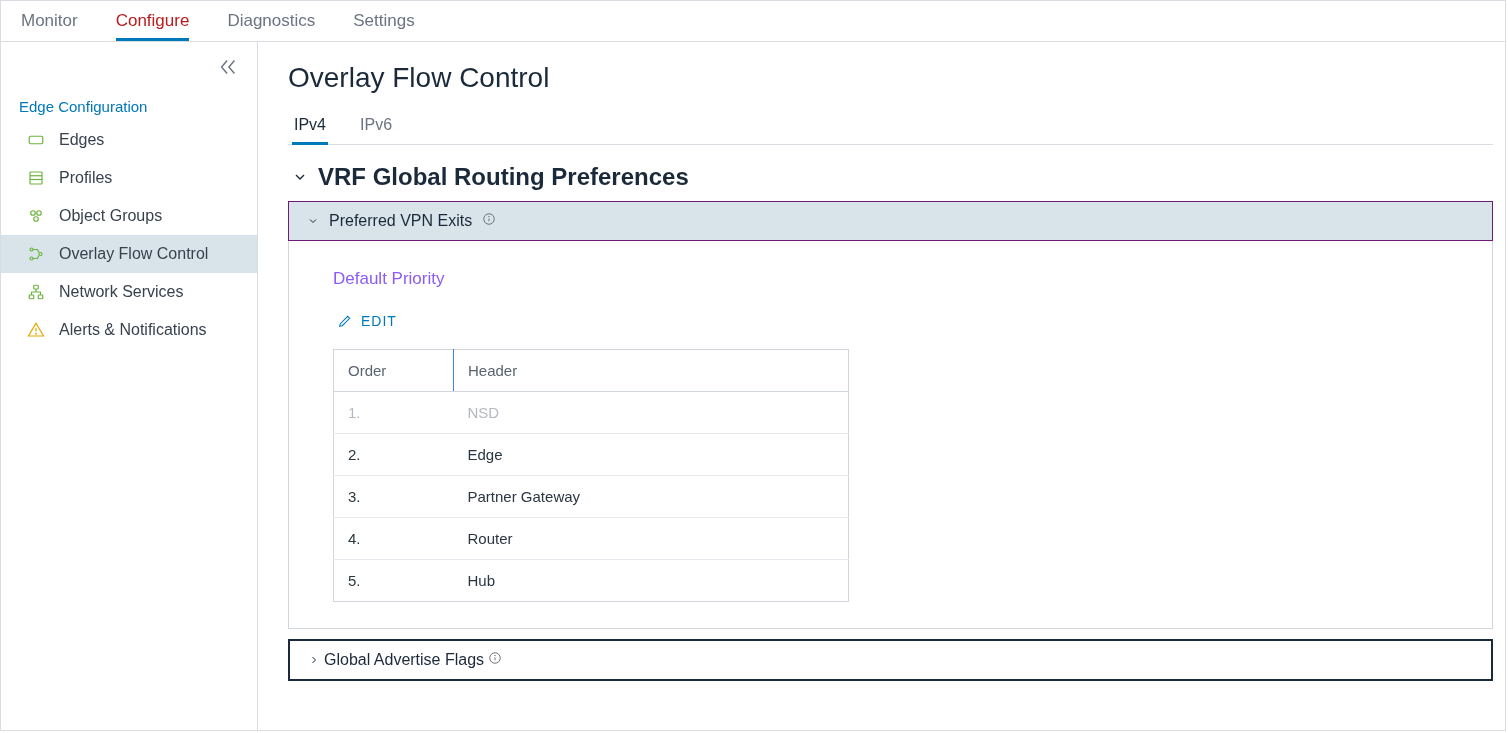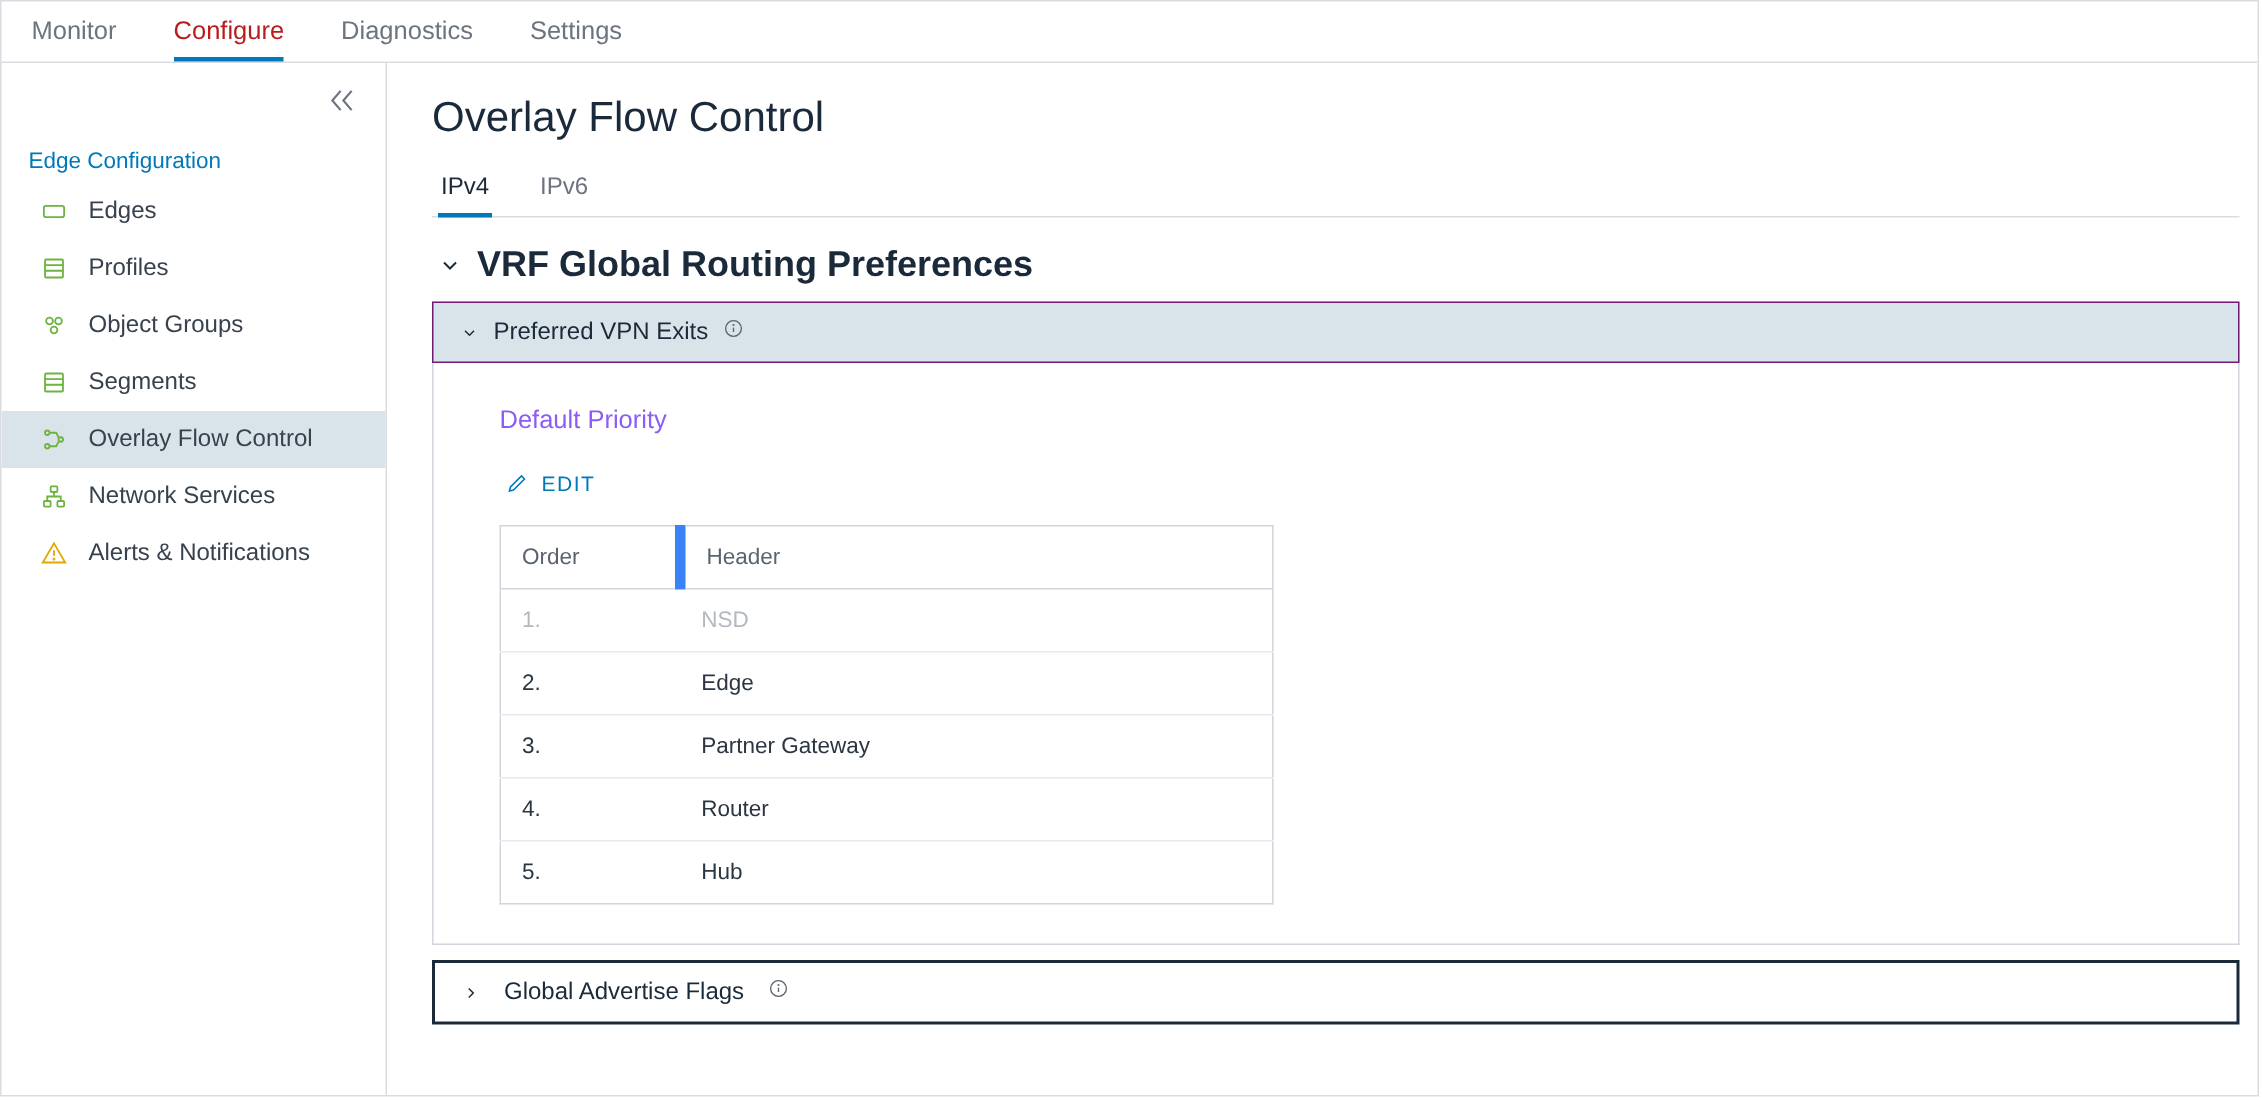--- a/index.html
+++ b/index.html
@@ -37,25 +37,25 @@
 
   .panel-header { background:#d9e4ea; border:1px solid #701a75; padding:10px 18px; display:flex; align-items:center; gap:10px; font-size:16px; color:#1b2a3a;}
   .panel-header .chev svg{ width:12px;height:12px;}
   .info-icon svg{ width:14px;height:14px; stroke:#5a6470; fill:none; stroke-width:1.5;}
   .panel-body { border:1px solid #d0d6dc; border-top:none; padding:28px 44px 26px 44px; background:#fff;}
   .dp-title { font-size:17px; font-weight:500; margin-bottom:24px; color:#8b5cf6;}
   .edit-row { display:flex; align-items:center; gap:8px; color:#0079b8; font-size:14px; letter-spacing:1px; margin-bottom:20px; margin-left:4px; cursor:pointer;}
   .edit-row svg{ width:16px;height:16px; stroke:#0079b8; fill:none; stroke-width:1.6;}
   table.priority { border-collapse:collapse; width:516px; border:1px solid #d0d6dc;}
   table.priority th { text-align:left; font-weight:500; color:#5a6470; font-size:15px; padding:12px 14px; border-bottom:1px solid #d0d6dc; background:#fff;}
-  table.priority th:first-child { width:120px; border-right:7px solid #3b82f6;}
+  table.priority th:first-child { width:120px; border-right:1px solid #3b82f6;}
   table.priority td { padding:12px 14px; font-size:15px; color:#2b3642; border-top:1px solid #e6eaee;}
   table.priority tr.faded td { color:#b3b9c0;}
   
-  .panel-collapsed { border:2px solid #1b2a3a; padding:10px 18px; display:flex; align-items:center; gap:16px; font-size:16px; margin-top:10px; background:#fff;}
+  .panel-collapsed { border:2px solid #1b2a3a; padding:10px 18px; display:flex; align-items:center; gap:4px; font-size:16px; margin-top:10px; background:#fff;}
   .panel-collapsed .chev svg{ width:12px;height:12px;}
 </style>
 </head>
 <body>
 
 <div class="app">
   <div class="top-tabs">
     <div class="top-tab">Monitor</div>
     <div class="top-tab active">Configure</div>
     <div class="top-tab">Diagnostics</div>
@@ -97,30 +97,20 @@
       <div class="sb-item">
         <span class="ic">
             <svg viewBox="0 0 24 24">
               <circle cx="8" cy="8" r="3"></circle>
               <circle cx="16" cy="8" r="3"></circle>
               <circle cx="12" cy="16" r="3"></circle>
             </svg>
           </span>
         <span>Object Groups</span>
       </div>
-      <div class="sb-item">
-        <span class="ic">
-            <svg viewBox="0 0 24 24">
-              <rect x="4" y="4" width="16" height="16" rx="1"></rect>
-              <line x1="4" y1="9" x2="20" y2="9"></line>
-              <line x1="4" y1="14" x2="20" y2="14"></line>
-            </svg>
-          </span>
-        <span>Segments</span>
-      </div>
       <div class="sb-item active">
         <span class="ic">
             <svg viewBox="0 0 24 24">
               <circle cx="6" cy="6" r="2"></circle>
               <circle cx="6" cy="18" r="2"></circle>
               <circle cx="18" cy="12" r="2"></circle>
               <path d="M8 6 H14 L16 10"></path>
               <path d="M8 18 H14 L16 14"></path>
             </svg>
           </span>

